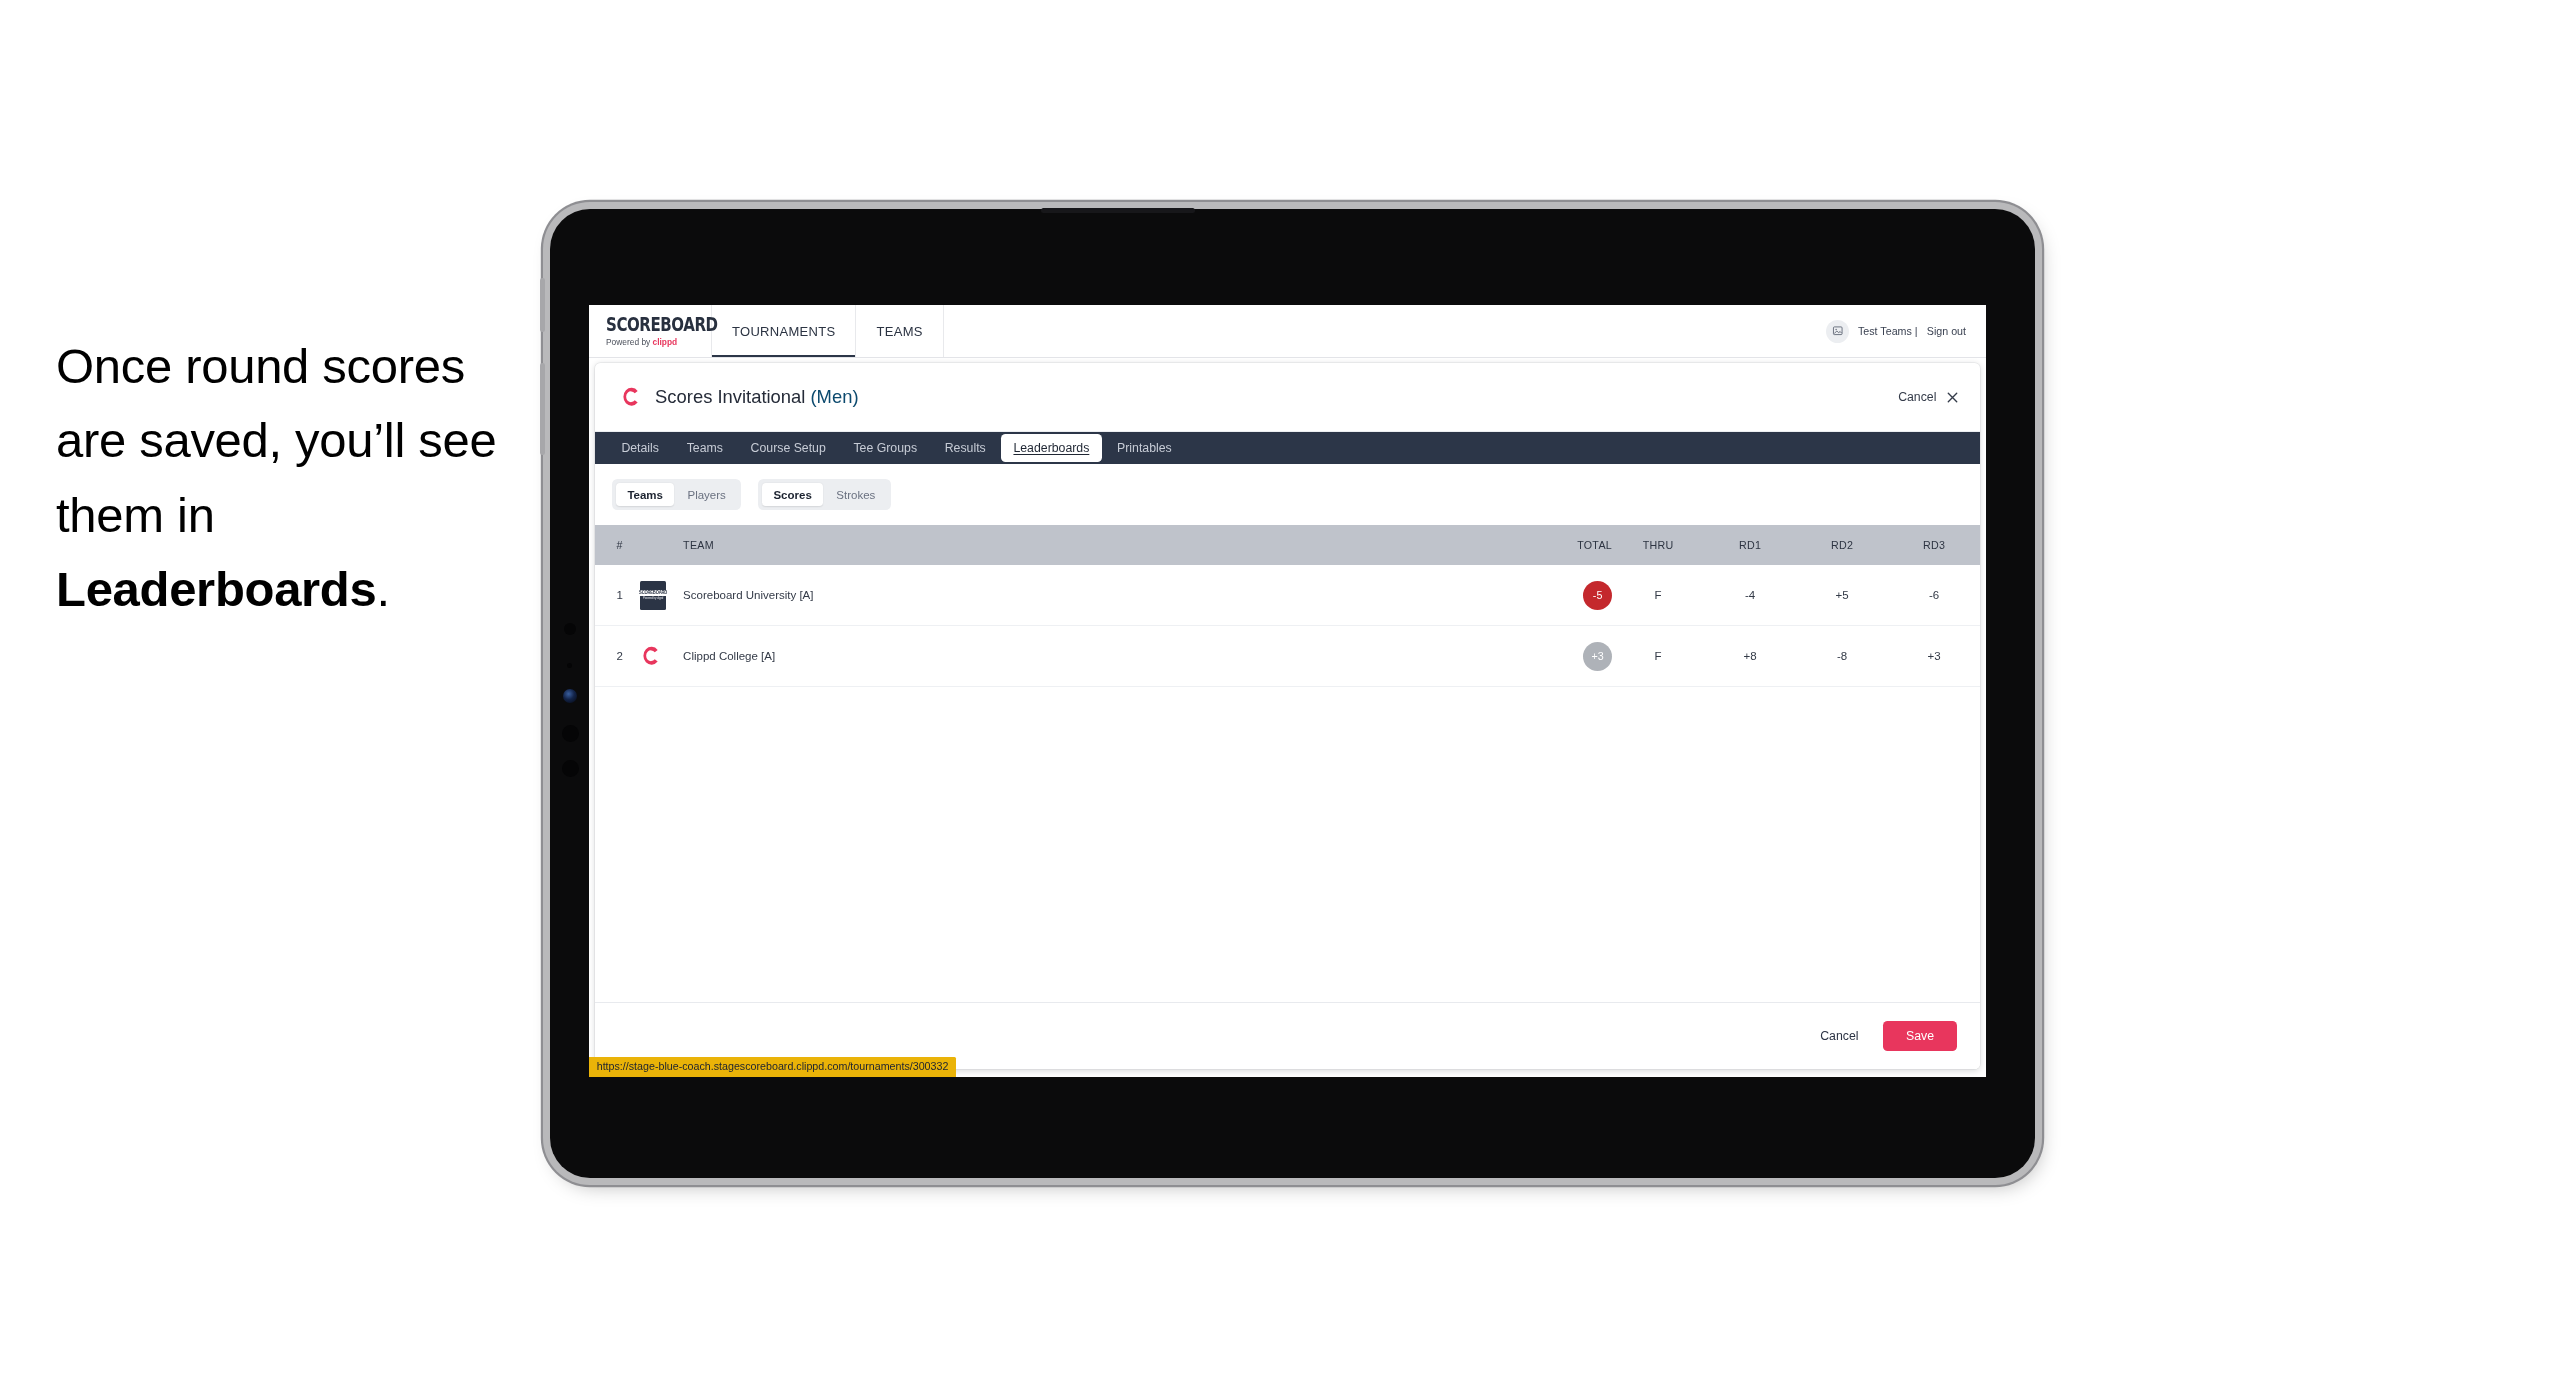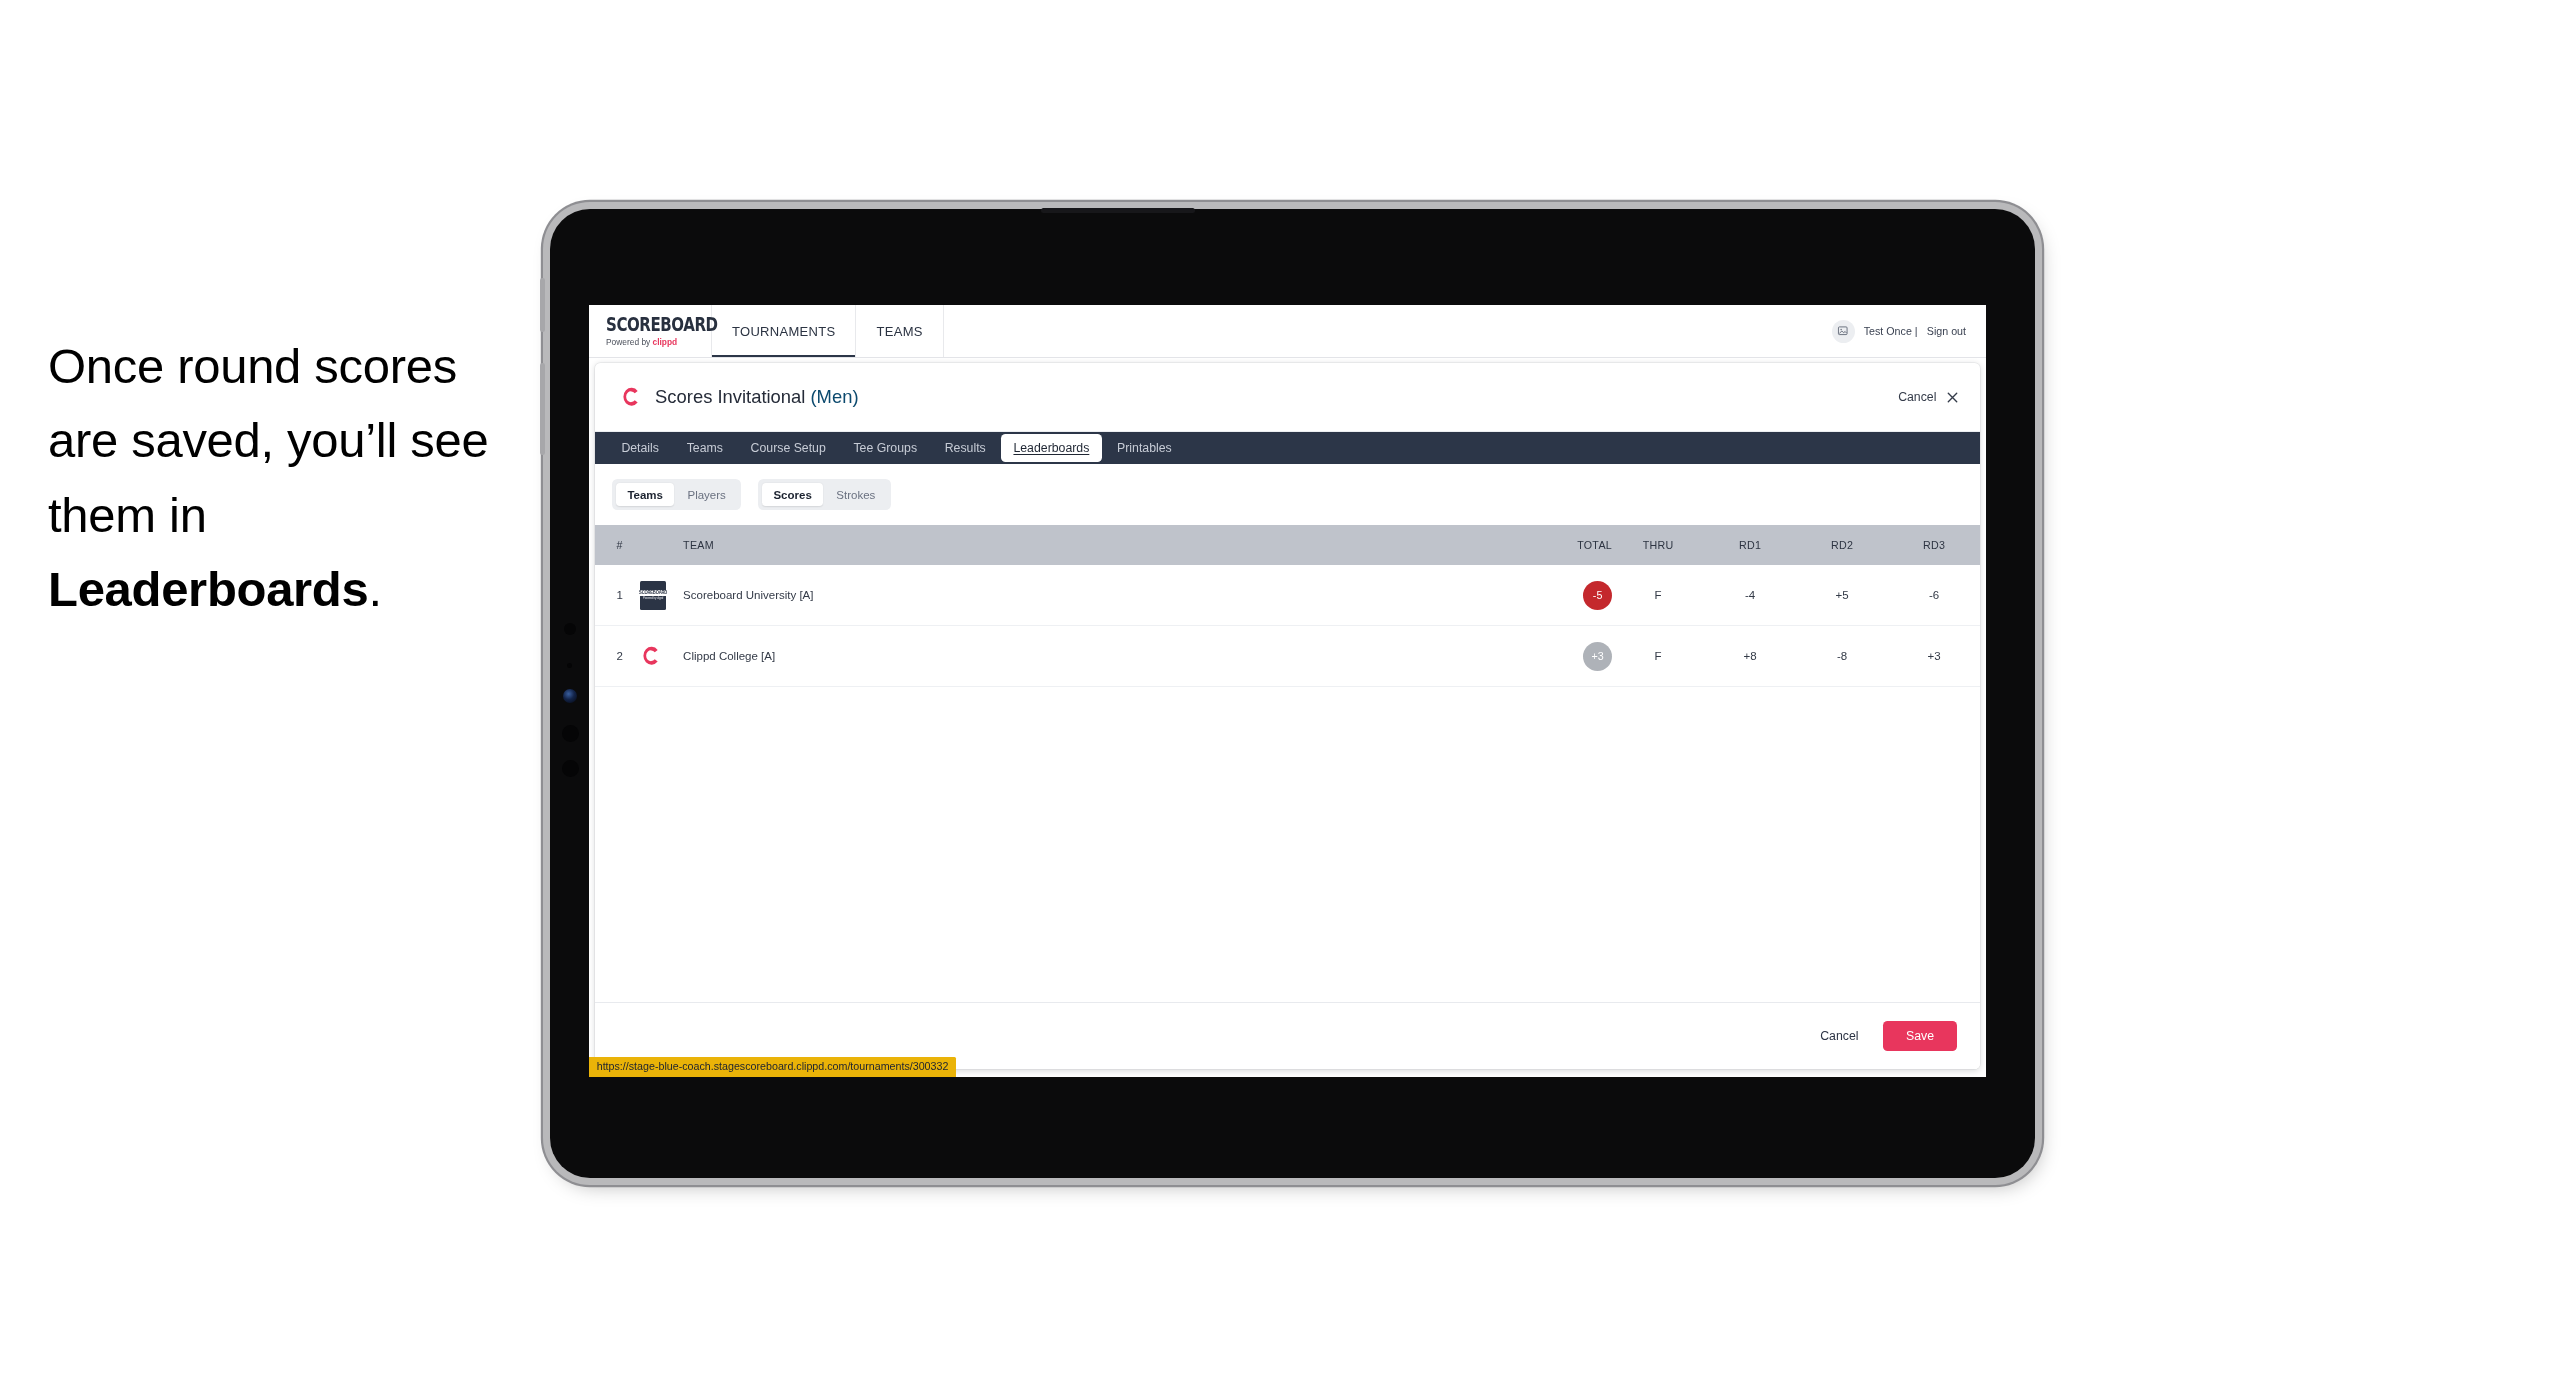--- a/index.html
+++ b/index.html
@@ -11,21 +11,21 @@
     width: 2576px;
     height: 1386px;
     position: relative;
     overflow: hidden;
     font-family: "Liberation Sans", sans-serif;
   }
 
   
   #caption {
     position: absolute;
-    left: 48px;
+    left: 56px;
     top: 329px;
     width: 476px;
     font-size: 49px;
     line-height: 1.52;
     color: #000000;
     letter-spacing: -0.3px;
   }
   #caption .bold { font-weight: bold; }
 
   
@@ -381,21 +381,21 @@
     </div>
     <div id="appbar-spacer"></div>
     <div id="userblock">
       <div id="avatar">
         <svg width="11.5" height="11.5" viewBox="0 0 24 24">
           <rect x="3" y="4" width="18" height="16" rx="2" fill="none" stroke="#5a6170" stroke-width="1.8"></rect>
           <circle cx="8.6" cy="9.3" r="1.4" fill="#5a6170"></circle>
           <path d="M4.5 18 L10 12.5 L14 16 L17 13.5 L20 17" fill="none" stroke="#5a6170" stroke-width="1.8" stroke-linejoin="round"></path>
         </svg>
       </div>
-      <span class="uname">Test Once |</span>
+      <span class="uname">Test Teams |</span>
       <span class="signout">Sign out</span>
     </div>
   </div>
 
   <div id="sheet">
 
     <div id="sheet-head">
       <div id="sheet-logo">
         <svg width="20" height="21.5" viewBox="0 0 26 28">
           <path d="M23 6.4 A10.6 11.6 0 1 0 23 21.6 L19.2 18.6 A6.4 7 0 1 1 19.2 9.4 Z" fill="#e8365d"></path>

